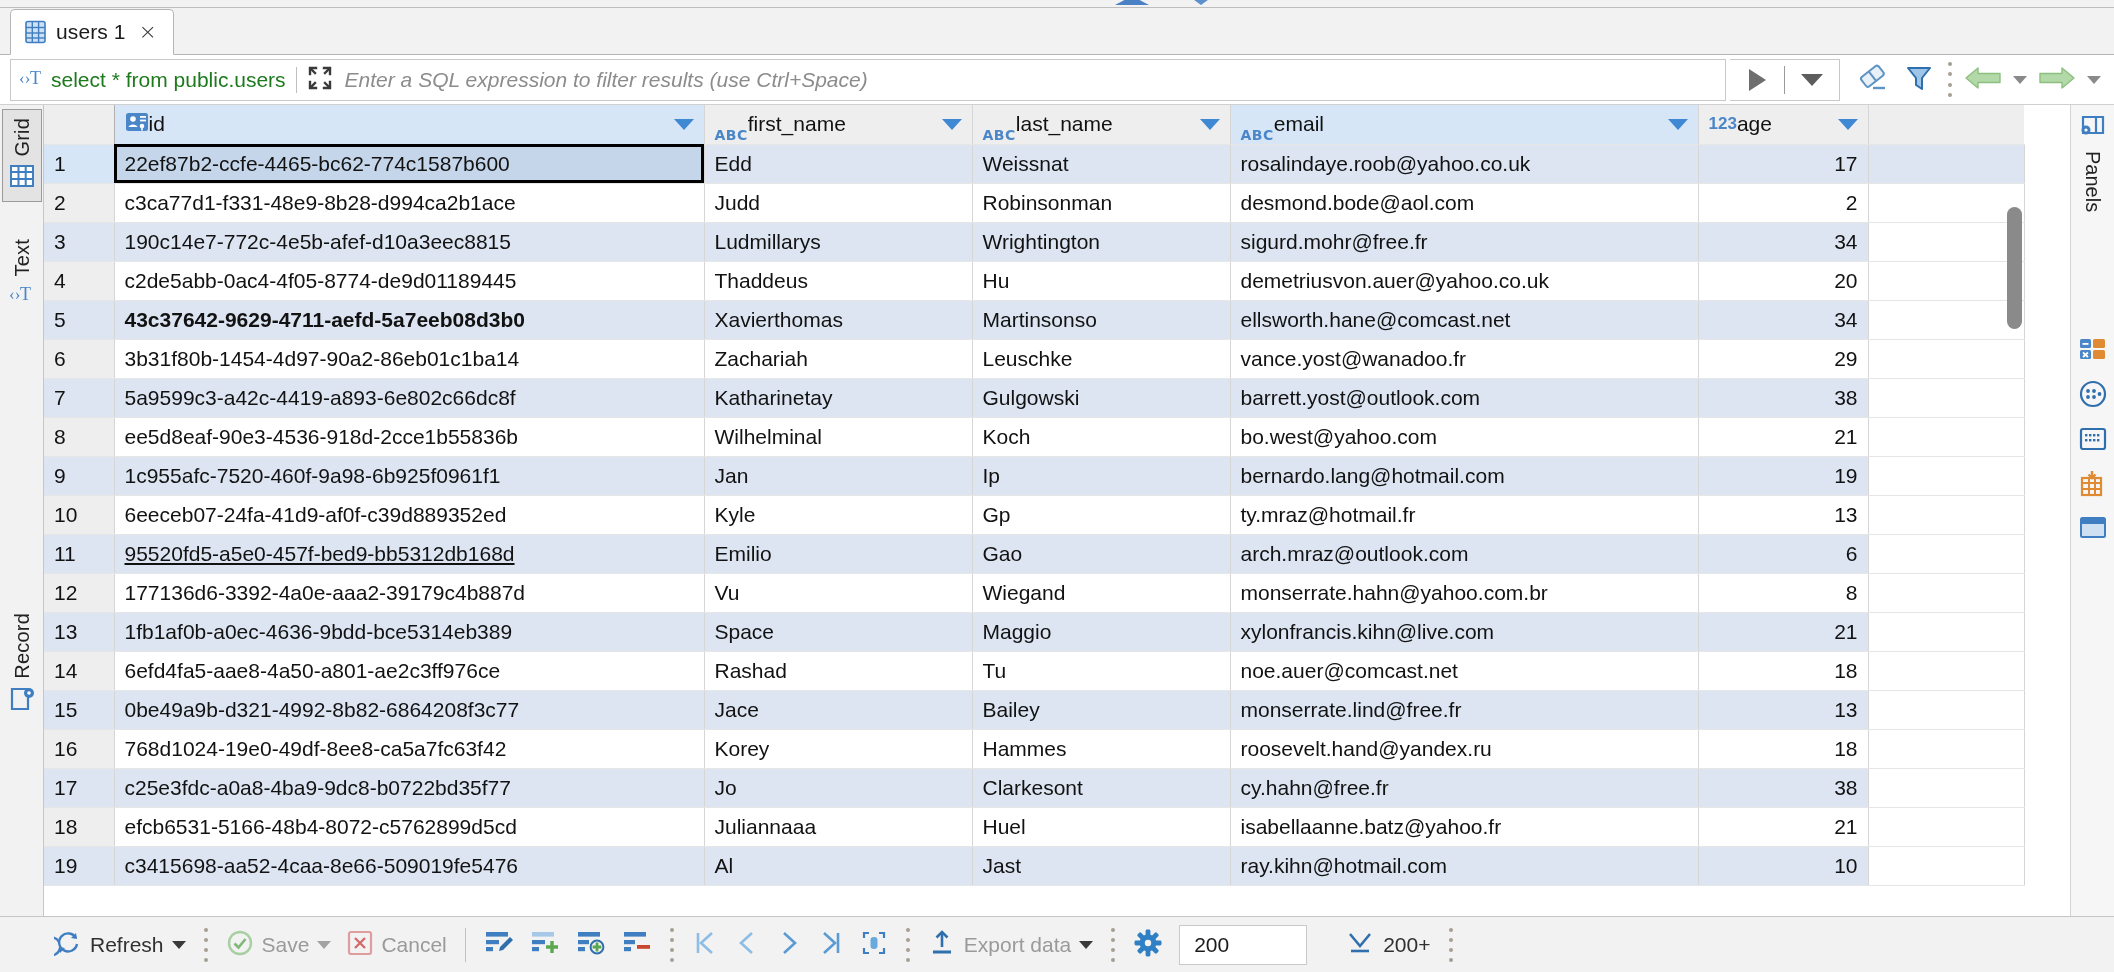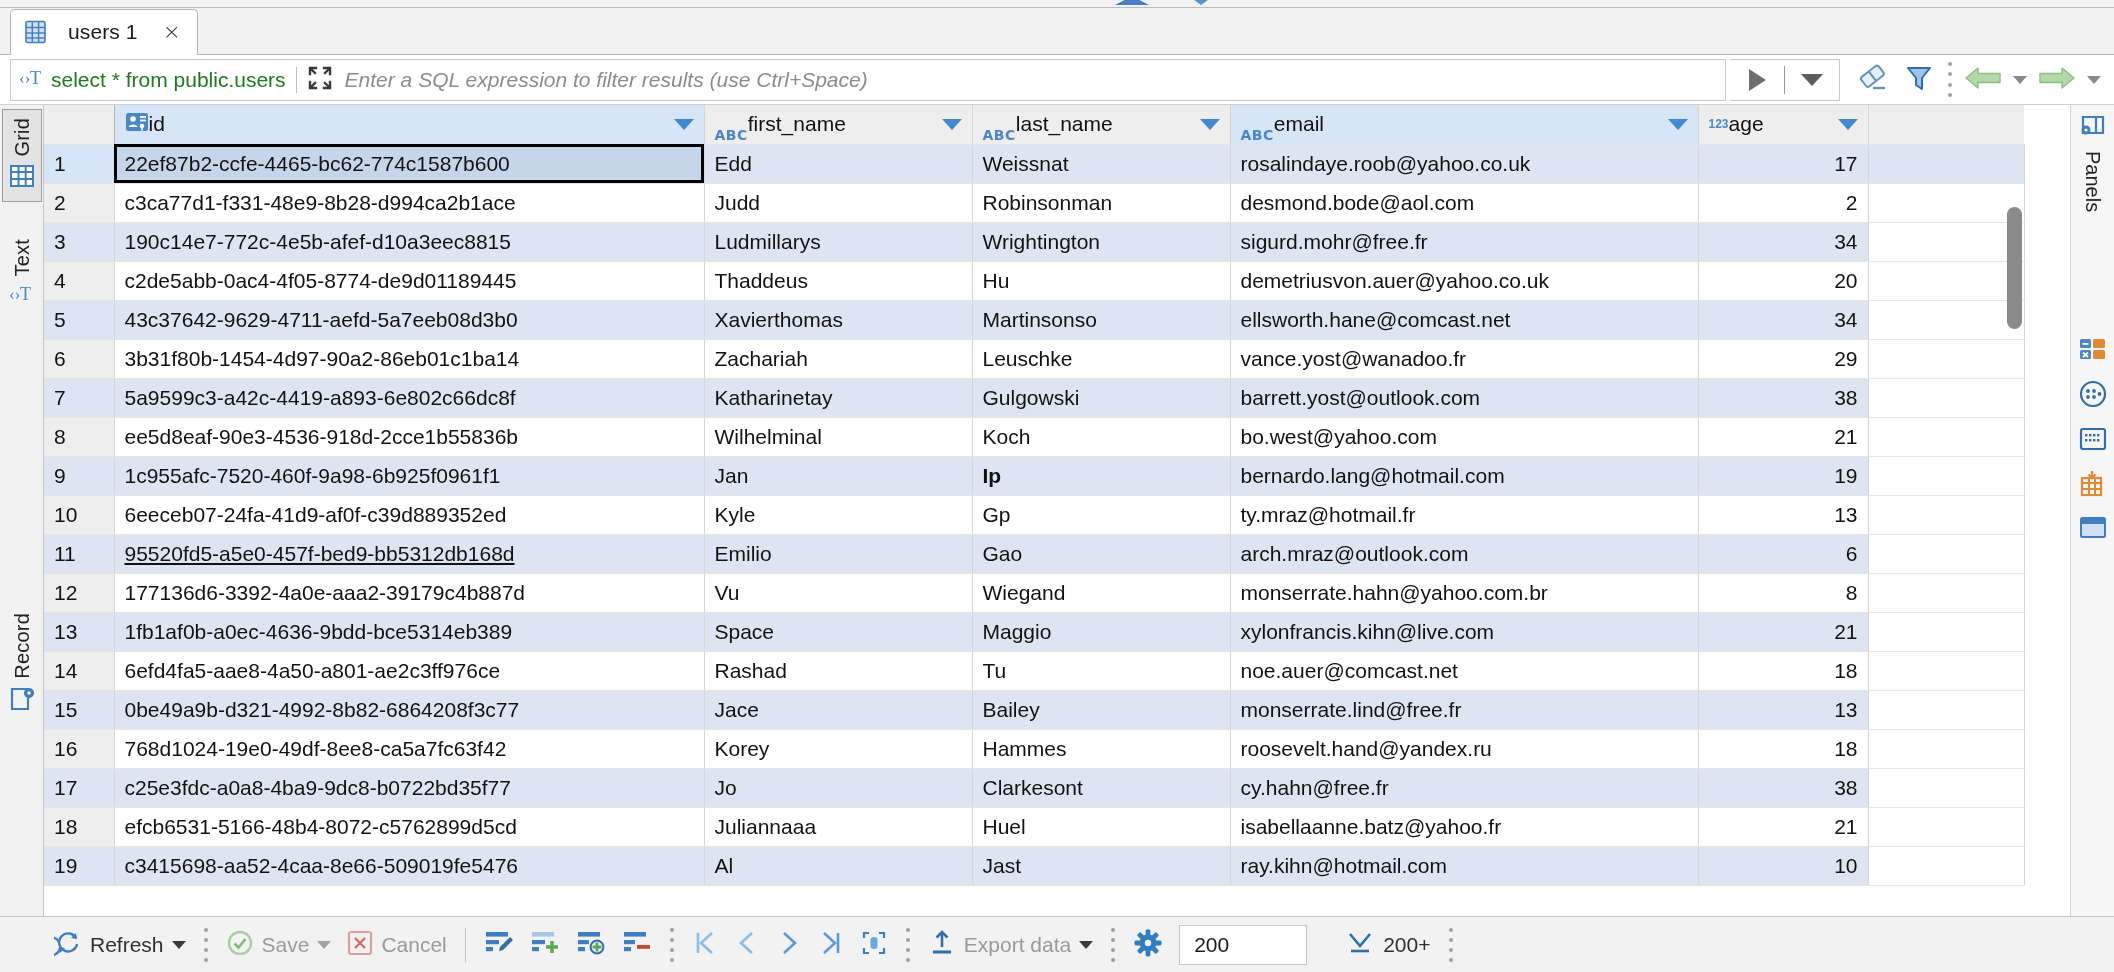--- a/index.html
+++ b/index.html
@@ -28,21 +28,21 @@
 
   
   .tabbar {
     flex: 0 0 47px; height: 47px; background: #f2f2f2;
     display: flex; align-items: flex-end; position: relative;
   }
   .tabbar::after {
     content:''; position: absolute; left:0; right:0; bottom:0; height:1px; background:#b4b4b4;
   }
   .tab {
-    display: flex; align-items: center; gap: 21px;
+    display: flex; align-items: center; gap: 9px;
     height: 46px; padding: 0 16px 0 14px;
     background: #ffffff;
     border: 1px solid #b4b4b4; border-bottom: 1px solid #ffffff;
     border-top-left-radius: 5px; border-top-right-radius: 5px;
     margin-left: 10px; position: relative; z-index: 2;
   }
   .tab-title { font-size: 21px; color: #1b1b1b; letter-spacing: .1px; }
   .tab-close {
     font-size: 22px; color: #3b3b3b; line-height: 1; margin-left: 4px;
     font-family: "DejaVu Sans", sans-serif; font-weight: 300;
@@ -135,21 +135,21 @@
   thead th {
     height: 46px; background:#eeeeee; border-bottom:1px solid #1a1a1a; border-right:1px solid #b0b0b0;
     font-weight: normal; text-align:left; position: relative;
   }
   thead th.selcol { background:#d7e6f7; }
   thead th.corner { background:#eeeeee; border-right:1px solid #b0b0b0;}
   .th-inner { display:flex; align-items:center; gap:0; }
   .th-label { font-size:21px; color:#111; }
   .th-caret { margin-left:auto; width:0;height:0;border-top:11px solid #3f88d4;border-left:10px solid transparent;border-right:10px solid transparent;}
   .abc { font-size: 14px; font-weight: bold; color:#4a86c8; letter-spacing:.5px; font-family:"DejaVu Sans",sans-serif;margin-top:22px;}
-  .num123 { font-size: 12px; font-weight:bold; color:#4a86c8; font-family:"Liberation Sans",sans-serif;}
+  .num123 { font-size: 17px; font-weight:bold; color:#4a86c8; font-family:"Liberation Sans",sans-serif;}
 
   td.rownum {
     background:#eeeeee; text-align:left; color:#1b1b1b; font-size:20px;
     border-right:1px solid #b6b6b6; padding-left: 10px;
   }
   tr.sel td.rownum { background:#d7e6f7; }
   tr.alt td { background:#dde5f2; }
   tr.sel td { background:#dde5f2; }
   td.age { text-align: right; padding-right: 14px; }
   td.pad { border-right:none; background:#fff;}
@@ -405,21 +405,21 @@
               <td class="rownum">4</td>
               <td class="" style="width: 590px;">c2de5abb-0ac4-4f05-8774-de9d01189445</td>
               <td class="" style="width: 268px;">Thaddeus</td>
               <td class="" style="width: 258px;">Hu</td>
               <td class="" style="width: 468px;">demetriusvon.auer@yahoo.co.uk</td>
               <td class="age" style="width: 170px;">20</td>
               <td class="pad"></td>
             </tr>
             <tr class="alt">
               <td class="rownum">5</td>
-              <td class="" style="width: 590px;">43c37642-9629-4711-aefd-5a7eeb08d3b0</td>
+              <td class="" style="width: 590px; font-weight: bold;">43c37642-9629-4711-aefd-5a7eeb08d3b0</td>
               <td class="" style="width: 268px;">Xavierthomas</td>
               <td class="" style="width: 258px;">Martinsonso</td>
               <td class="" style="width: 468px;">ellsworth.hane@comcast.net</td>
               <td class="age" style="width: 170px;">34</td>
               <td class="pad"></td>
             </tr>
             <tr>
               <td class="rownum">6</td>
               <td class="" style="width: 590px;">3b31f80b-1454-4d97-90a2-86eb01c1ba14</td>
               <td class="" style="width: 268px;">Zachariah</td>
@@ -443,21 +443,21 @@
               <td class="" style="width: 268px;">Wilhelminal</td>
               <td class="" style="width: 258px;">Koch</td>
               <td class="" style="width: 468px;">bo.west@yahoo.com</td>
               <td class="age" style="width: 170px;">21</td>
               <td class="pad"></td>
             </tr>
             <tr class="alt">
               <td class="rownum">9</td>
               <td class="" style="width: 590px;">1c955afc-7520-460f-9a98-6b925f0961f1</td>
               <td class="" style="width: 268px;">Jan</td>
-              <td class="" style="width: 258px; font-weight: bold;">Ip</td>
+              <td class="" style="width: 258px;">Ip</td>
               <td class="" style="width: 468px;">bernardo.lang@hotmail.com</td>
               <td class="age" style="width: 170px;">19</td>
               <td class="pad"></td>
             </tr>
             <tr>
               <td class="rownum">10</td>
               <td class="" style="width: 590px;">6eeceb07-24fa-41d9-af0f-c39d889352ed</td>
               <td class="" style="width: 268px;">Kyle</td>
               <td class="" style="width: 258px;">Gp</td>
               <td class="" style="width: 468px;">ty.mraz@hotmail.fr</td>

